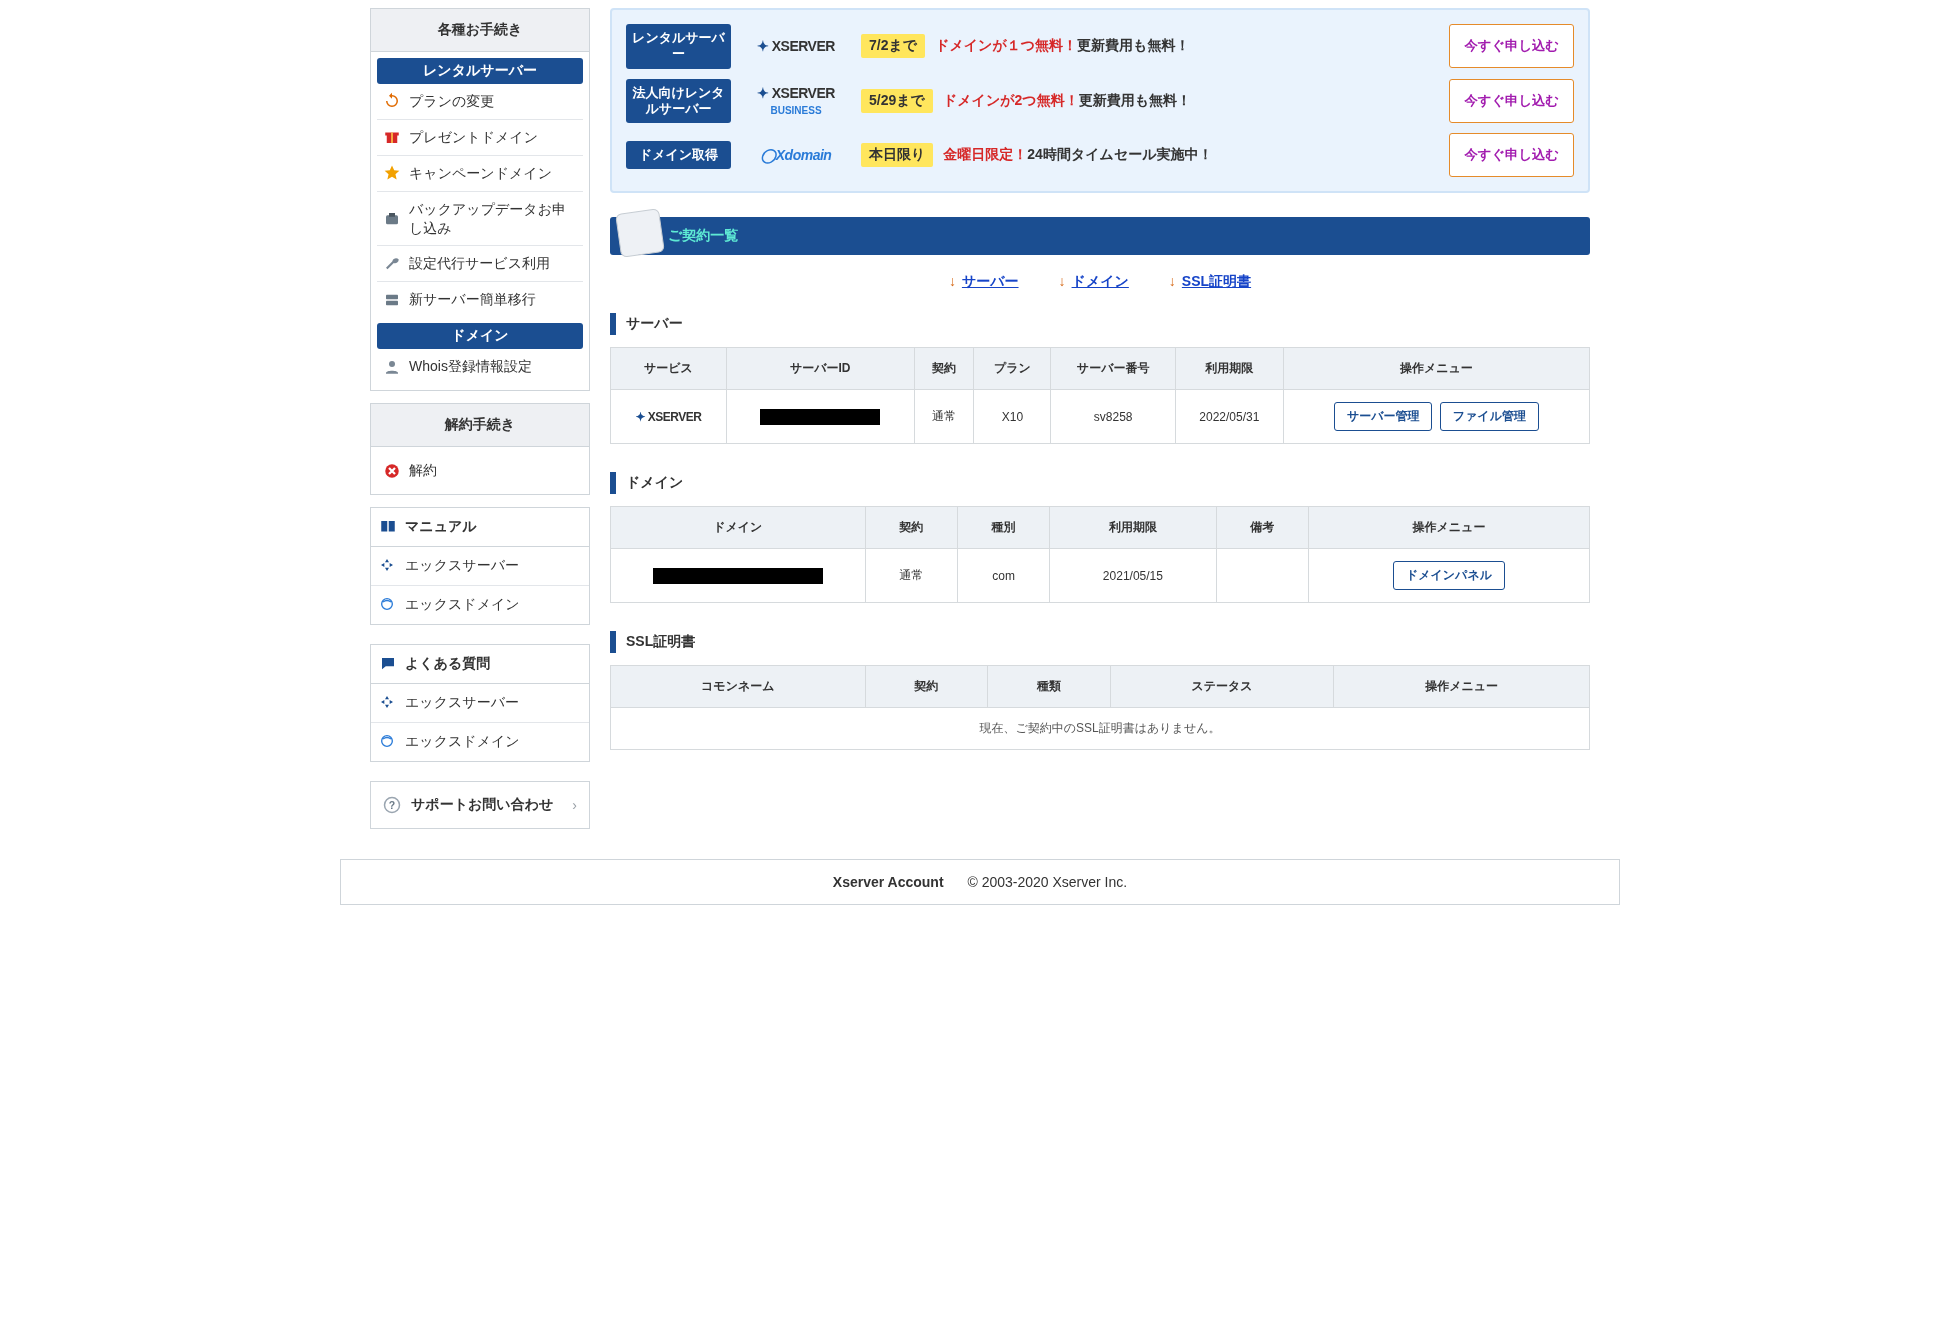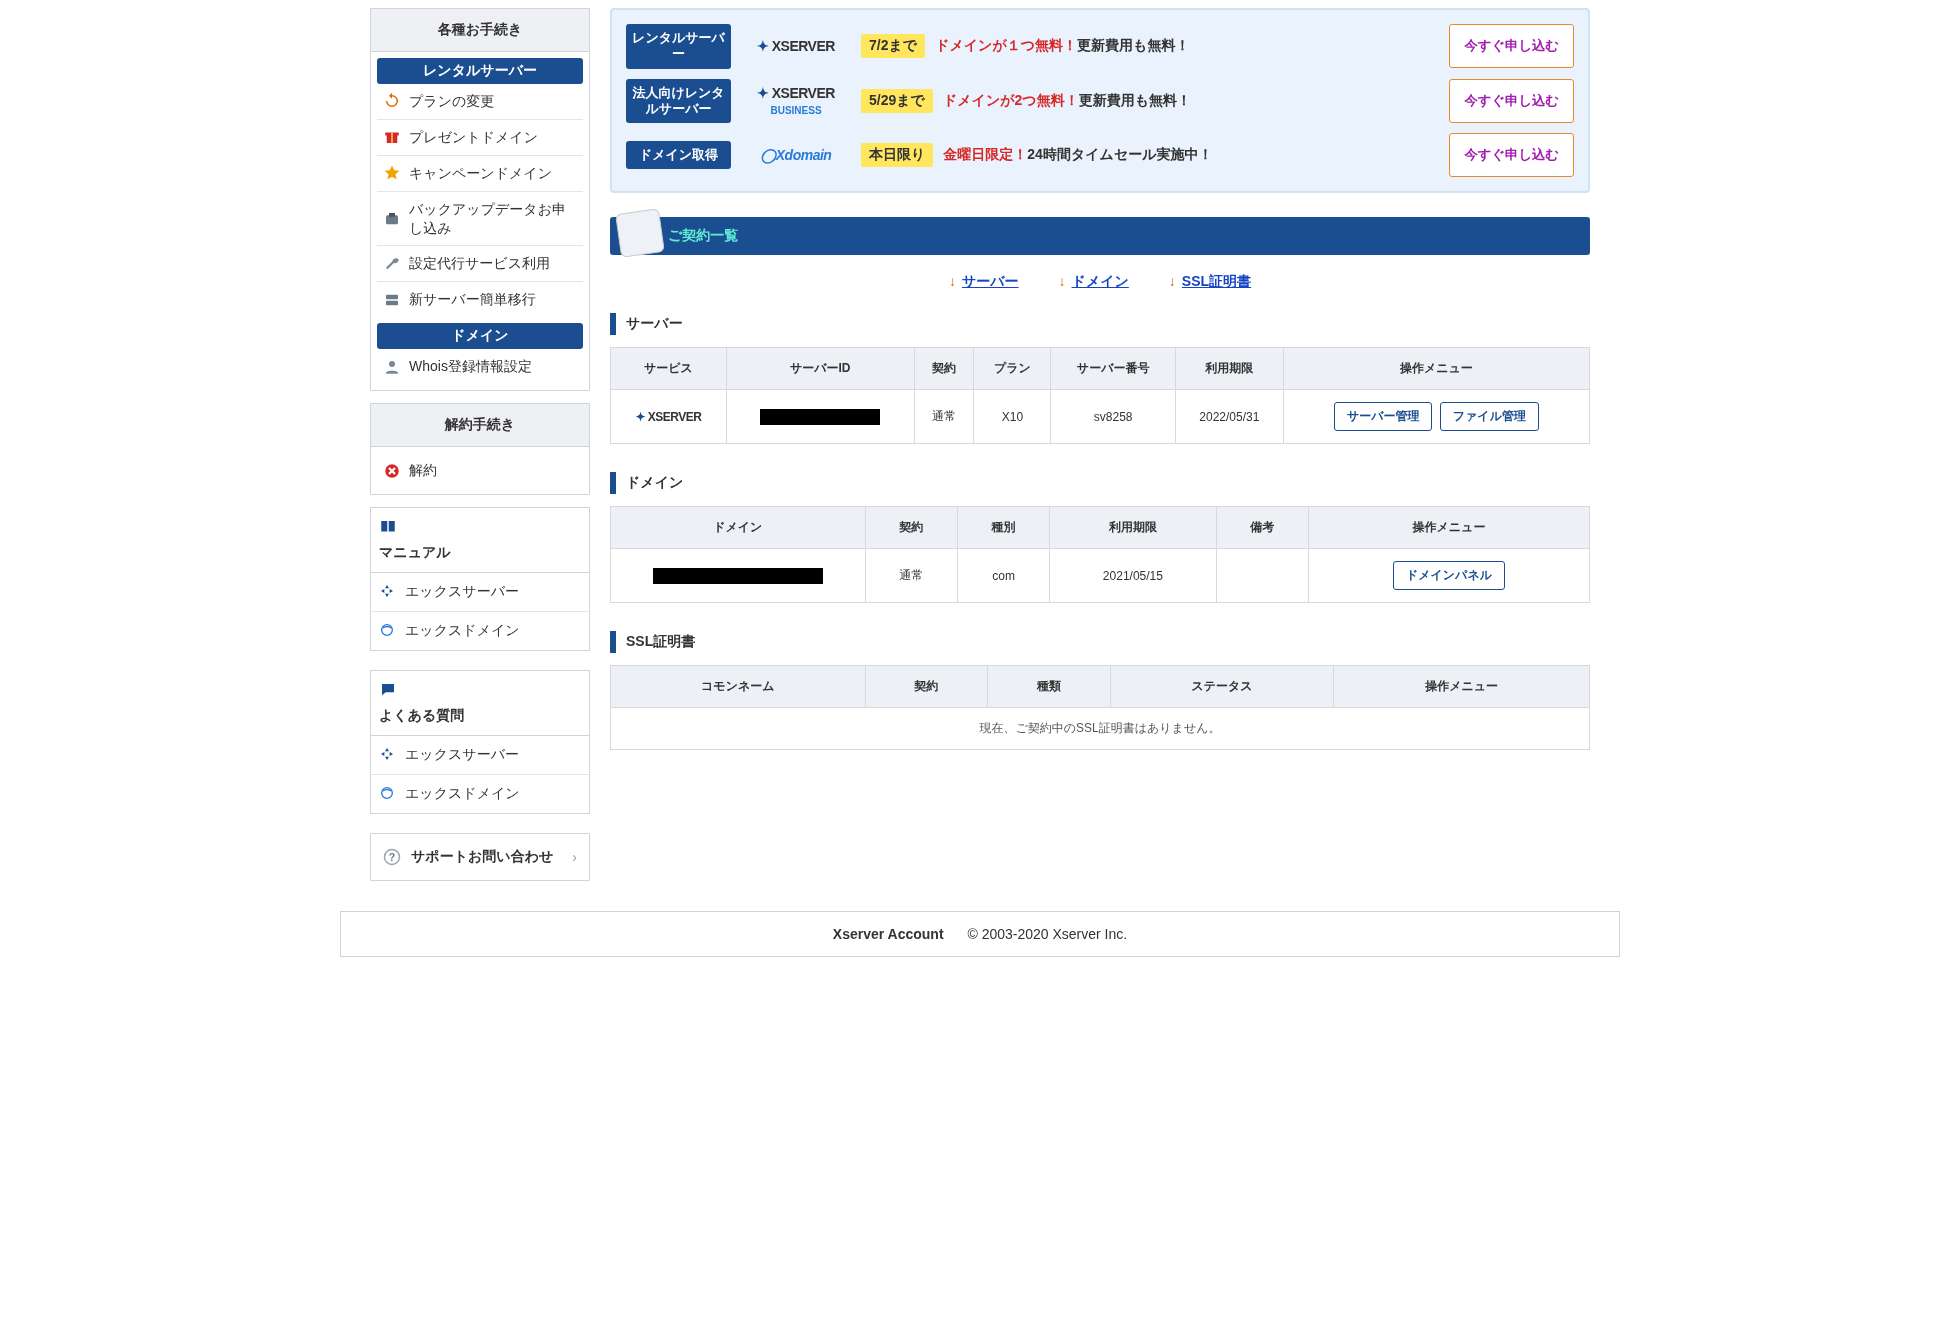--- a/index.html
+++ b/index.html
@@ -29,21 +29,21 @@
   ul.menu > li {
     display: flex; align-items: center; gap: 8px;
     padding: 8px 6px; border-bottom: 1px solid #e3e6ea; cursor: pointer;
     line-height: 1.35;
   }
   ul.menu > li:last-child { border-bottom: none; }
 
   .grp-head {
     display: flex; align-items: flex-start; gap: 8px;
     font-weight: bold; padding: 10px 8px; background: #fff;
-    border: 1px solid #cfd5da; margin-bottom: 0; flex-direction: column;
+    border: 1px solid #cfd5da; margin-bottom: 0;
   }
   .mlist { border: 1px solid #cfd5da; border-top: none; margin-bottom: 19px; }
   .mlist > li {
     display: flex; align-items: center; gap: 8px;
     padding: 10px 8px; border-top: 1px solid #e3e6ea; list-style: none; cursor: pointer;
   }
   .mlist > li:first-child { border-top: none; }
 
   .support-box {
     display: flex; align-items: center; gap: 10px;

